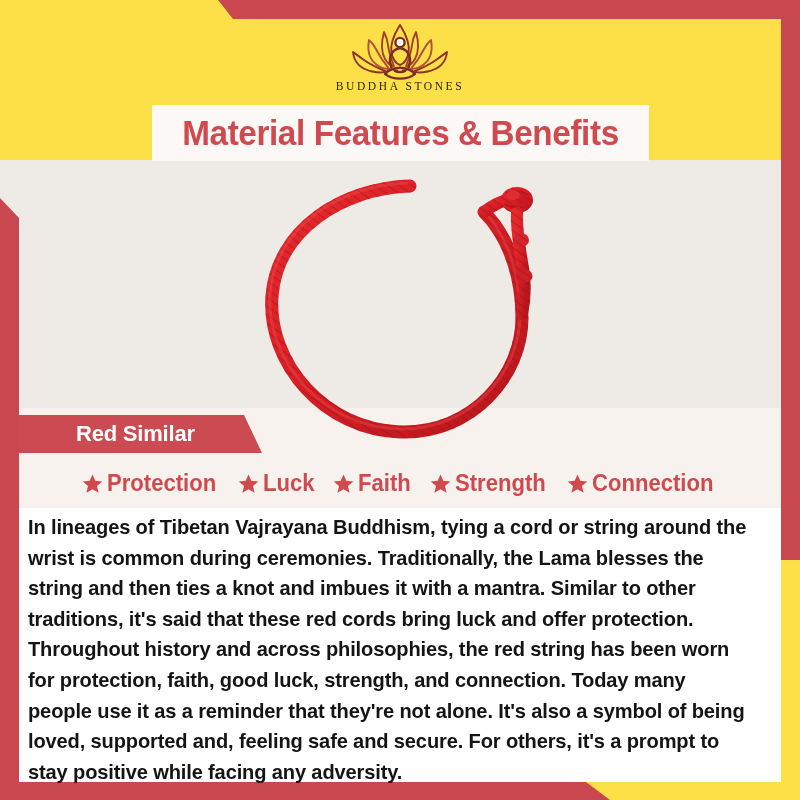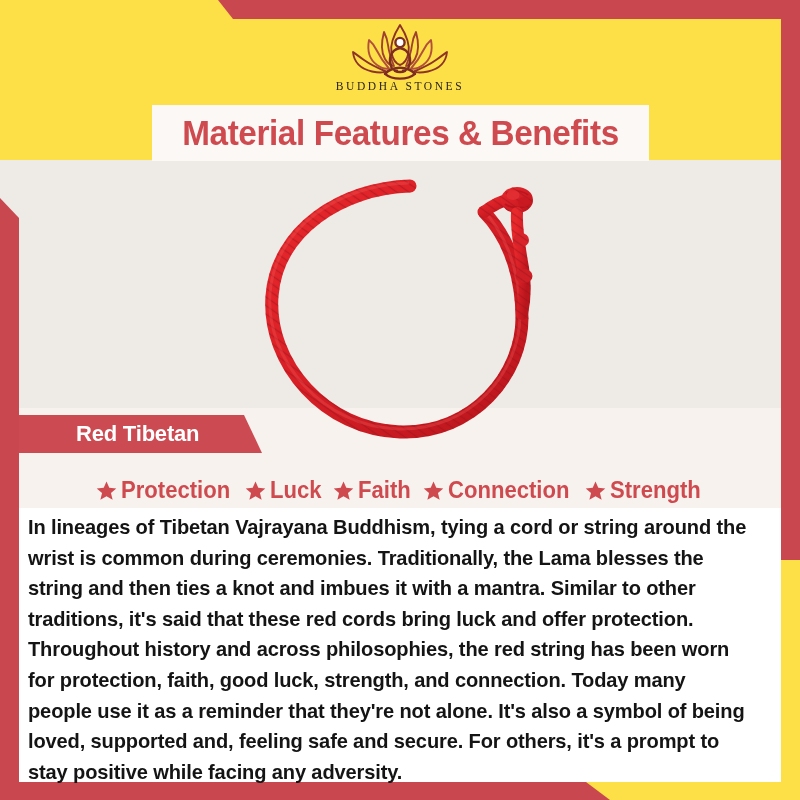--- a/index.html
+++ b/index.html
@@ -91,22 +91,22 @@
     display:flex;align-items:center;
   }
   .label-banner-text{
     color:#ffffff;font-size:22px;font-weight:bold;
     margin-left:57px;letter-spacing:-0.2px;white-space:nowrap;
   }
 
   
   .features{
     position:absolute;left:19px;top:462px;width:762px;height:42px;
-    display:flex;align-items:flex-end;justify-content:center;
-    gap:0px;
+    display:flex;align-items:center;justify-content:center;
+    gap:7px;
   }
   .feature{
     display:flex;align-items:center;
     color:#cf4a4f;font-size:23px;font-weight:bold;
     white-space:nowrap;
     margin:0 5px;
   }
   .feature .star{
     width:21px;height:21px;margin-right:4px;flex:0 0 auto;
   }
@@ -231,21 +231,21 @@
         <path d="M295 45 C294 62 298 82 301 100 C304 118 303 132 300 146" fill="none" stroke="url(#braid)" stroke-width="12" stroke-linecap="round"></path>
         <ellipse cx="299" cy="72" rx="8" ry="7" fill="#d8242a"></ellipse>
         <ellipse cx="299" cy="72" rx="8" ry="7" fill="url(#braid)"></ellipse>
         <ellipse cx="302" cy="108" rx="8.5" ry="7" fill="#cf1f26"></ellipse>
         <ellipse cx="302" cy="108" rx="8.5" ry="7" fill="url(#braid)"></ellipse>
       </g>
     </svg>
   </div>
 
   <div class="label-banner">
-    <span class="label-banner-text">Red Tibetan</span>
+    <span class="label-banner-text">Red Similar</span>
   </div>
 
   <div class="features">
     <div class="feature">
       <span class="star">
         <svg viewBox="0 0 24 24" xmlns="http://www.w3.org/2000/svg">
             <path d="M12 1.6 L15.2 8.9 L23.2 9.6 L17.1 14.9 L19 22.6 L12 18.5 L5 22.6 L6.9 14.9 L0.8 9.6 L8.8 8.9 Z" fill="#cf4a4f"></path>
           </svg>
       </span>
       <span class="feature-label">Protection</span>
@@ -265,27 +265,27 @@
           </svg>
       </span>
       <span class="feature-label">Faith</span>
     </div>
     <div class="feature">
       <span class="star">
         <svg viewBox="0 0 24 24" xmlns="http://www.w3.org/2000/svg">
             <path d="M12 1.6 L15.2 8.9 L23.2 9.6 L17.1 14.9 L19 22.6 L12 18.5 L5 22.6 L6.9 14.9 L0.8 9.6 L8.8 8.9 Z" fill="#cf4a4f"></path>
           </svg>
       </span>
+      <span class="feature-label">Strength</span>
+    </div>
+    <div class="feature">
+      <span class="star">
+        <svg viewBox="0 0 24 24" xmlns="http://www.w3.org/2000/svg">
+            <path d="M12 1.6 L15.2 8.9 L23.2 9.6 L17.1 14.9 L19 22.6 L12 18.5 L5 22.6 L6.9 14.9 L0.8 9.6 L8.8 8.9 Z" fill="#cf4a4f"></path>
+          </svg>
+      </span>
       <span class="feature-label">Connection</span>
     </div>
-    <div class="feature">
-      <span class="star">
-        <svg viewBox="0 0 24 24" xmlns="http://www.w3.org/2000/svg">
-            <path d="M12 1.6 L15.2 8.9 L23.2 9.6 L17.1 14.9 L19 22.6 L12 18.5 L5 22.6 L6.9 14.9 L0.8 9.6 L8.8 8.9 Z" fill="#cf4a4f"></path>
-          </svg>
-      </span>
-      <span class="feature-label">Strength</span>
-    </div>
   </div>
 
   <div class="bodytext">In lineages of Tibetan Vajrayana Buddhism, tying a cord or string around the wrist is common during ceremonies. Traditionally, the Lama blesses the string and then ties a knot and imbues it with a mantra. Similar to other traditions, it's said that these red cords bring luck and offer protection. Throughout history and across philosophies, the red string has been worn for protection, faith, good luck, strength, and connection. Today many people use it as a reminder that they're not alone. It's also a symbol of being loved, supported and, feeling safe and secure. For others, it's a prompt to stay positive while facing any adversity.</div>
 
 </div>
 
 </body></html>

